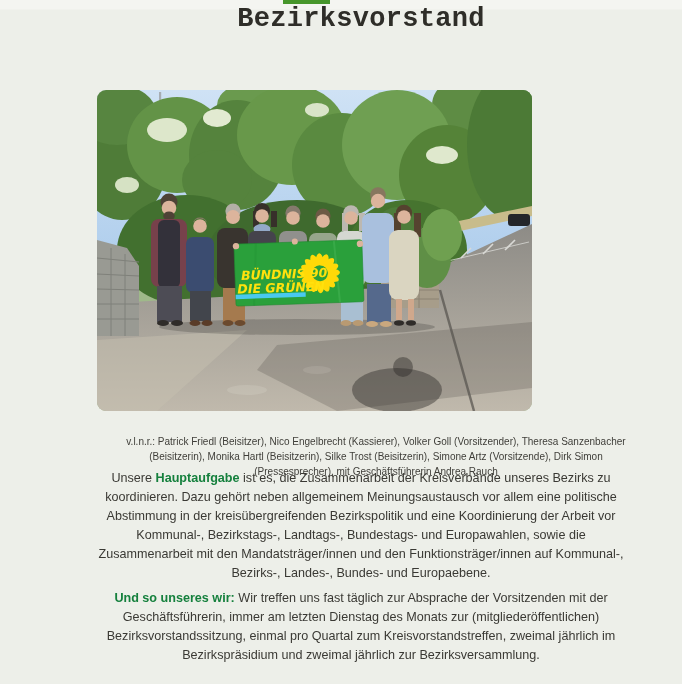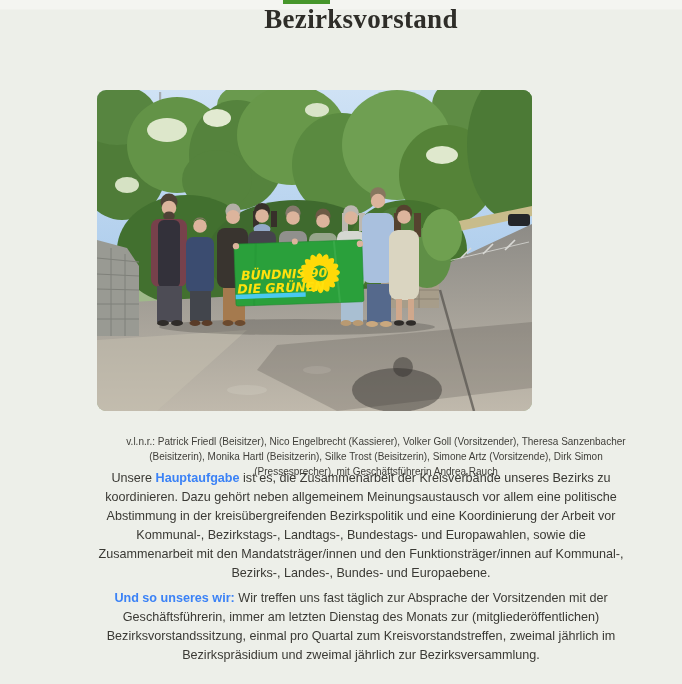--- a/index.html
+++ b/index.html
@@ -4,38 +4,38 @@
 <style>
   html,body{margin:0;padding:0;}
   body{
     width:682px;height:684px;overflow:hidden;position:relative;
     background:linear-gradient(#f4f5f1 0,#f4f5f1 9px,#edefe9 10px,#edefe9 100%);
     font-family:"Liberation Sans",sans-serif;color:#3d3c37;
   }
   .accent-bar{position:absolute;left:283px;top:0;width:47px;height:3.5px;background:#46962b;}
   .page-title{
     position:absolute;left:97px;top:2px;width:528px;margin:0;
-    text-align:center;font-family:Liberation Serif, serif;font-weight:700;
+    text-align:center;font-family:Liberation Mono, monospace;font-weight:700;
     font-size:27px;line-height:34px;color:#2e2d28;letter-spacing:.3px;
   }
   .photo-wrap{
     position:absolute;left:97px;top:90px;width:435px;height:321px;
     border-radius:9px;overflow:hidden;background:#9fb98a;
   }
   .photo-wrap svg{display:block;}
   .caption{
     position:absolute;left:97px;top:419px;width:528px;margin:15px;
     text-align:center;font-size:10px;line-height:15px;color:#3f3e39;
   }
   .content{
     position:absolute;left:97px;top:469px;width:528px;
     text-align:center;font-size:12.6px;line-height:19px;color:#3a3934;
   }
   .content p{margin:0 0 6px 0;}
-  .content .b{font-weight:700;color:#3b82f6;}
+  .content .b{font-weight:700;color:#15803d;}
   .flag-text{font-family:"DejaVu Sans",sans-serif;font-weight:700;font-style:italic;fill:#ffe10d;}
 </style>
 </head>
 <body>
 
 <div class="accent-bar"></div>
 
 <h1 class="page-title">Bezirksvorstand</h1>
 
 <div class="photo-wrap">

